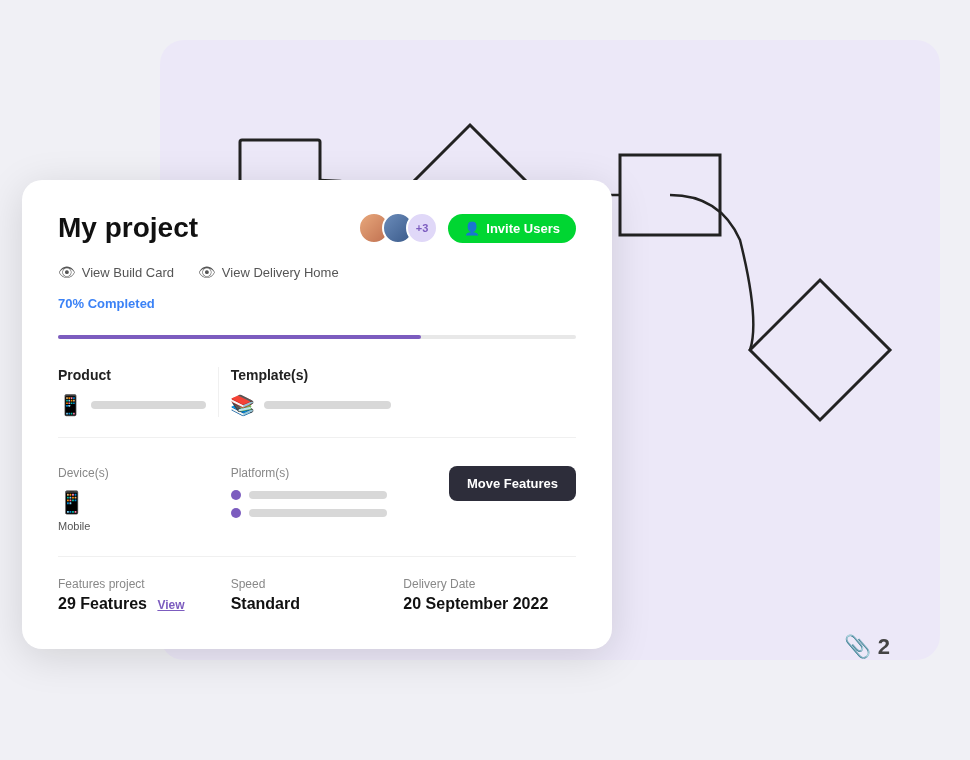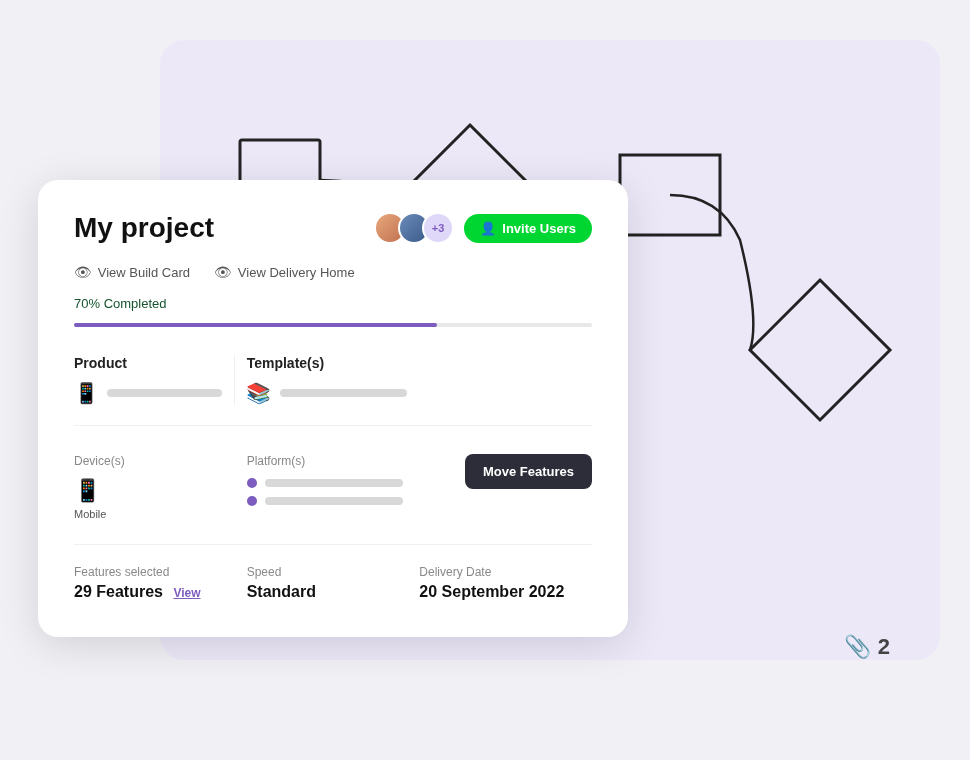--- a/index.html
+++ b/index.html
@@ -45,21 +45,21 @@
       gap: 6px;
       font-size: 22px;
       font-weight: 600;
       color: #444;
     }
 
     
     .project-card {
       position: absolute;
       top: 180px;
-      left: 38px;
+      left: 22px;
       width: 590px;
       background: #fff;
       border-radius: 20px;
       padding: 32px 36px 36px;
       box-shadow: 0 8px 40px rgba(0,0,0,0.13);
       z-index: 10;
     }
 
     
     .card-header {
@@ -149,23 +149,23 @@
       font-size: 14px;
     }
 
     
     .progress-section {
       margin-bottom: 28px;
     }
 
     .progress-label {
       font-size: 13px;
-      color: #14532d;
-      font-weight: 400;
-      margin-bottom: 12px;
+      color: #3b82f6;
+      font-weight: 700;
+      margin-bottom: 24px;
     }
 
     .progress-bar-bg {
       width: 100%;
       height: 4px;
       background: #e8e8e8;
       border-radius: 2px;
     }
 
     .progress-bar-fill {
@@ -451,21 +451,21 @@
         </div>
       </div>
     </div>
     <div class="move-btn-col">
       <button class="move-btn">Move Features</button>
     </div>
   </div>
 
   <div class="bottom-info">
     <div class="bottom-item">
-      <div class="bottom-label">Features selected</div>
+      <div class="bottom-label">Features project</div>
       <div class="bottom-value">
         <span>29 Features</span>
         <span class="view-link">View</span>
       </div>
     </div>
     <div class="bottom-item">
       <div class="bottom-label">Speed</div>
       <div class="bottom-value">Standard</div>
     </div>
     <div class="bottom-item">

